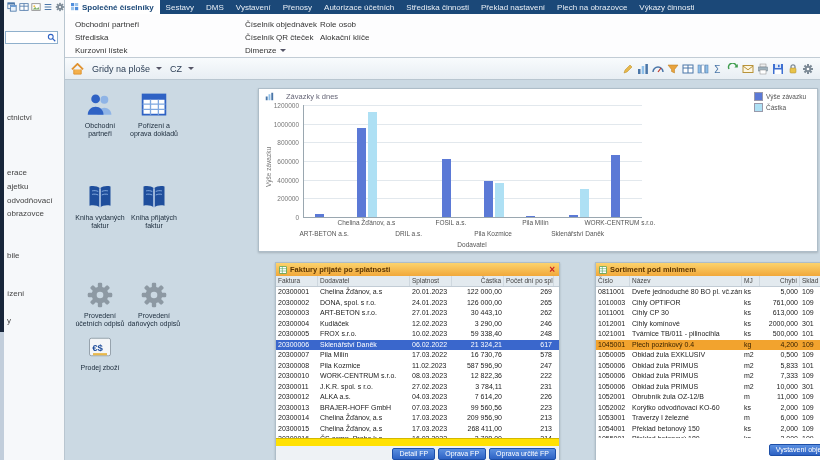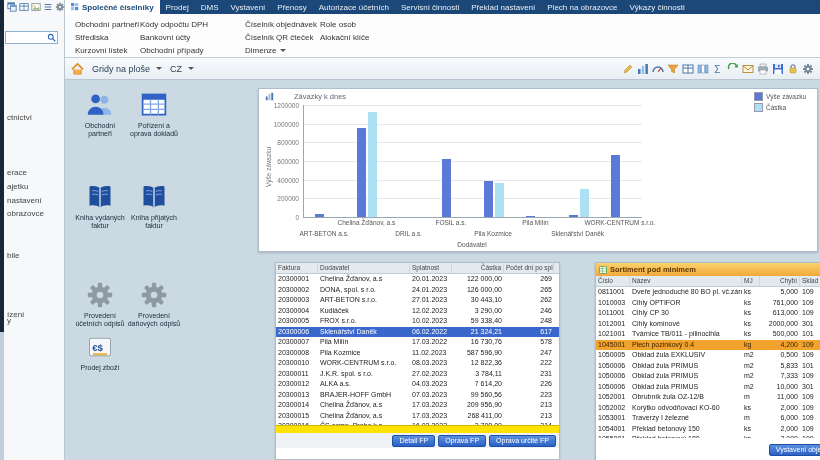--- a/index.html
+++ b/index.html
@@ -45,21 +45,21 @@
   .desktop-icons{position:absolute;left:0;top:0;width:130px;height:380px;}
   .dicon{position:absolute;width:54px;text-align:center;}
   .dicon-img{height:30px;display:flex;align-items:center;justify-content:center;}
   .dicon-img svg{width:28px;height:28px;}
   .dicon-label{font-size:7px;line-height:8px;color:#1a2a3a;margin-top:2px;}
 
   .widget{position:absolute;background:#fff;border:1px solid #aebdc8;box-shadow:0 1px 2px rgba(0,0,0,.18);box-sizing:border-box;}
 
   
   .chart-widget{left:193px;top:8px;width:560px;height:164px;}
-  .chart-title-row{position:absolute;left:6px;top:3px;display:flex;align-items:center;gap:20px;font-size:7.5px;color:#667;}
+  .chart-title-row{position:absolute;left:6px;top:3px;display:flex;align-items:center;gap:12px;font-size:7.5px;color:#667;}
   .chart-title-row .icon{width:9px;height:9px;}
   .plot{position:absolute;left:44px;top:16px;width:338px;height:112px;border-left:1px solid #9aa7b0;border-bottom:1px solid #9aa7b0;}
   .gridline{position:absolute;left:0;width:100%;height:1px;background:#e2e8ed;}
   .bar{position:absolute;bottom:0;width:9px;}
   .ytick{position:absolute;left:0;width:40px;text-align:right;font-size:6.5px;color:#777;}
   .xcat{position:absolute;width:90px;text-align:center;font-size:6.5px;color:#555;white-space:nowrap;}
   .xlab{position:absolute;left:44px;top:152px;width:338px;text-align:center;font-size:6.5px;color:#555;}
   .ylab{position:absolute;left:6px;top:98px;transform:rotate(-90deg);transform-origin:0 0;font-size:6.5px;color:#777;white-space:nowrap;}
   .legend{position:absolute;left:495px;top:2px;display:flex;flex-direction:column;gap:1px;}
   .leg{display:flex;align-items:center;gap:3px;font-size:6.5px;color:#555;height:10px;white-space:nowrap;}
@@ -142,57 +142,57 @@
           <svg viewBox="0 0 12 12">
             <circle cx="5" cy="5" r="3.2" fill="none" stroke="#2d62c4" stroke-width="1.4"></circle>
             <line x1="7.6" y1="7.6" x2="11" y2="11" stroke="#2d62c4" stroke-width="1.6"></line>
           </svg>
         </span>
     </div>
     <div class="sidebar-nav" data-interactable="false">
         <div class="side-item" data-interactable="true" style="top: 113px;">ctnictví</div>
         <div class="side-item" data-interactable="true" style="top: 168px;">erace</div>
         <div class="side-item" data-interactable="true" style="top: 182px;">ajetku</div>
-        <div class="side-item" data-interactable="true" style="top: 196px;">nastavení</div>
+        <div class="side-item" data-interactable="true" style="top: 196px;">odvodňovací</div>
         <div class="side-item" data-interactable="true" style="top: 209px;">obrazovce</div>
         <div class="side-item" data-interactable="true" style="top: 251px;">bile</div>
-        <div class="side-item" data-interactable="true" style="top: 310px;">ízení</div>
+        <div class="side-item" data-interactable="true" style="top: 289px;">ízení</div>
         <div class="side-item" data-interactable="true" style="top: 316px;">y</div>
       </div>
   </aside>
 
   <header class="top-menu" data-interactable="false">
       <div class="menu-item active" data-interactable="true">
         <span class="icon" data-interactable="false">
           <svg viewBox="0 0 10 10">
             <rect x="0" y="0" width="4" height="4" fill="#4f8edc"></rect>
             <rect x="5" y="0" width="4" height="4" fill="#9cc4ec"></rect>
             <rect x="0" y="5" width="4" height="4" fill="#9cc4ec"></rect>
             <rect x="5" y="5" width="4" height="4" fill="#4f8edc"></rect>
           </svg>
         </span>
         <span data-interactable="false">Společné číselníky</span>
       </div>
       <div class="menu-item" data-interactable="true">
-        <span data-interactable="false">Prodej</span>
+        <span data-interactable="false">Sestavy</span>
       </div>
       <div class="menu-item" data-interactable="true">
         <span data-interactable="false">DMS</span>
       </div>
       <div class="menu-item" data-interactable="true">
         <span data-interactable="false">Vystavení</span>
       </div>
       <div class="menu-item" data-interactable="true">
         <span data-interactable="false">Přenosy</span>
       </div>
       <div class="menu-item" data-interactable="true">
         <span data-interactable="false">Autorizace účetních</span>
       </div>
       <div class="menu-item" data-interactable="true">
-        <span data-interactable="false">Servisní činnosti</span>
+        <span data-interactable="false">Střediska činnosti</span>
       </div>
       <div class="menu-item" data-interactable="true">
         <span data-interactable="false">Překlad nastavení</span>
       </div>
       <div class="menu-item" data-interactable="true">
         <span data-interactable="false">Plech na obrazovce</span>
       </div>
       <div class="menu-item" data-interactable="true">
         <span data-interactable="false">Výkazy činnosti</span>
       </div>
@@ -201,31 +201,20 @@
   <nav class="submenu" data-interactable="false">
       <div class="submenu-col" data-interactable="false" style="left: 10px;">
         <div class="submenu-item" data-interactable="true">
           <span data-interactable="false">Obchodní partneři</span>
         </div>
         <div class="submenu-item" data-interactable="true">
           <span data-interactable="false">Střediska</span>
         </div>
         <div class="submenu-item" data-interactable="true">
           <span data-interactable="false">Kurzovní lístek</span>
-        </div>
-      </div>
-      <div class="submenu-col" data-interactable="false" style="left: 75px;">
-        <div class="submenu-item" data-interactable="true">
-          <span data-interactable="false">Kódy odpočtu DPH</span>
-        </div>
-        <div class="submenu-item" data-interactable="true">
-          <span data-interactable="false">Bankovní účty</span>
-        </div>
-        <div class="submenu-item" data-interactable="true">
-          <span data-interactable="false">Obchodní případy</span>
         </div>
       </div>
       <div class="submenu-col" data-interactable="false" style="left: 180px;">
         <div class="submenu-item" data-interactable="true">
           <span data-interactable="false">Číselník objednávek</span>
         </div>
         <div class="submenu-item" data-interactable="true">
           <span data-interactable="false">Číselník QR čteček</span>
         </div>
         <div class="submenu-item" data-interactable="true">
@@ -486,20 +475,30 @@
         <div class="xcat" data-interactable="false" style="left: 62.375px; top: 130px;">Chelina Žďánov, a.s</div>
         <div class="xcat" data-interactable="false" style="left: 104.625px; top: 141px;">DRIL a.s.</div>
         <div class="xcat" data-interactable="false" style="left: 146.875px; top: 130px;">FOSIL a.s.</div>
         <div class="xcat" data-interactable="false" style="left: 189.125px; top: 141px;">Pila Kozmice</div>
         <div class="xcat" data-interactable="false" style="left: 231.375px; top: 130px;">Pila Milín</div>
         <div class="xcat" data-interactable="false" style="left: 273.625px; top: 141px;">Sklenářství Daněk</div>
         <div class="xcat" data-interactable="false" style="left: 315.875px; top: 130px;">WORK-CENTRUM s.r.o.</div>
       </section>
 
     <section class="widget table-widget t1" data-interactable="false">
+      <div class="panel-title" data-interactable="true">
+        <span class="icon" data-interactable="false">
+            <svg viewBox="0 0 12 12">
+              <rect x="1" y="1" width="10" height="10" fill="#fff" stroke="#3f9d4e"></rect>
+              <path d="M1 4h10M1 7.5h10M5 1v10" stroke="#3f9d4e" stroke-width=".8" fill="none"></path>
+            </svg>
+          </span>
+        <span class="pt-text" data-interactable="false">Faktury přijaté po splatnosti</span>
+        <span class="close-x" data-interactable="true">×</span>
+      </div>
       <div class="thead" data-interactable="false">
           <div class="th" data-interactable="true" style="width: 42px;">Faktura</div>
           <div class="th" data-interactable="true" style="width: 92px;">Dodavatel</div>
           <div class="th" data-interactable="true" style="width: 42px;">Splatnost</div>
           <div class="th r" data-interactable="true" style="width: 52px;">Částka</div>
           <div class="th r" data-interactable="true" style="width: 50px;">Počet dní po spl.</div>
         </div>
       <div class="tbody" data-interactable="false">
           <div class="tr" data-interactable="true">
             <div class="td" data-interactable="false" style="width: 42px;">20300001</div>

